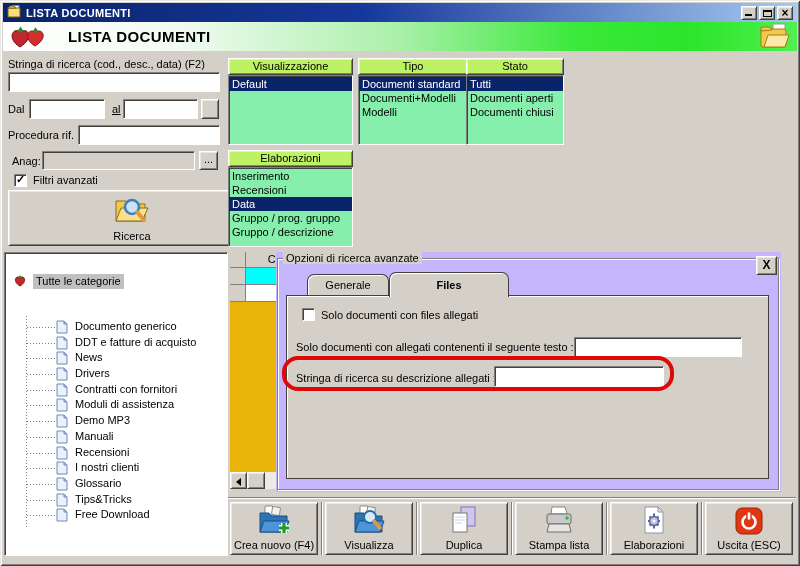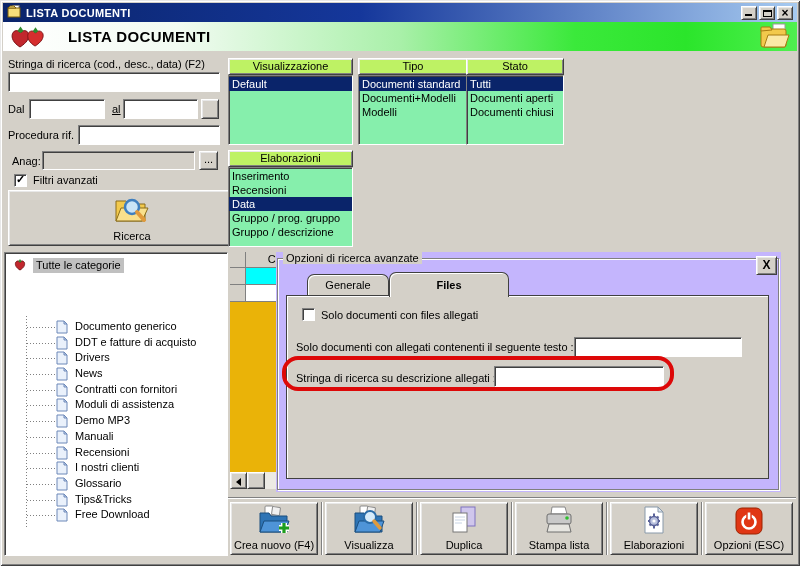--- a/index.html
+++ b/index.html
@@ -51,21 +51,21 @@
   .li.selected { background:#0A246A; color:#fff; }
 
   
   .ricerca-btn { position:absolute; display:flex; flex-direction:column; align-items:center; justify-content:flex-end;
     padding-bottom:3px; cursor:default; }
   .ricerca-btn svg { margin-bottom:2px; }
 
   
   .tree-panel { position:absolute; left:4px; top:252px; width:224px; height:304px; background:#fff;
     border:1px solid; border-color:#808080 #fff #fff #808080; box-shadow:inset 1px 1px 0 #404040; }
-  .tree-root { position:absolute; left:8px; top:4px; display:flex; align-items:center; }
+  .tree-root { position:absolute; left:8px; top:20px; display:flex; align-items:center; }
   .tree-root-label { background:#C0C0C0; padding:0 3px; margin-left:6px; height:15px; line-height:15px; }
   .tree-items { position:absolute; left:0; top:22px; right:2px;margin-top:44px; }
   .tree-items::before { content:""; position:absolute; left:21px; top:-3px; height:213px; width:1px;
     background-image:repeating-linear-gradient(to bottom,#808080 0 1px,transparent 1px 3px); }
   .tree-item { position:relative; height:15.7px; line-height:15.7px; padding-left:70px; white-space:nowrap; cursor:default; }
   .tree-item::before { content:""; position:absolute; left:22px; top:8px; width:28px; height:1px;
     background-image:repeating-linear-gradient(90deg,#808080 0 1px,transparent 1px 3px); }
   .tree-item .tree-page-icon { position:absolute; left:51px; top:1px; }
 
   
@@ -255,30 +255,30 @@
           </span>
           <span>DDT e fatture di acquisto</span>
         </div>
         <div class="tree-item">
           <span class="tree-page-icon">
             <svg width="12" height="14" viewBox="0 0 12 14">
               <path d="M1 1h7l3 3v9H1z" fill="#EAF1FB" stroke="#6C88B8"></path>
               <path d="M8 1l3 3H8z" fill="#C9D8F0" stroke="#6C88B8"></path>
             </svg>
           </span>
+          <span>News</span>
+        </div>
+        <div class="tree-item">
+          <span class="tree-page-icon">
+            <svg width="12" height="14" viewBox="0 0 12 14">
+              <path d="M1 1h7l3 3v9H1z" fill="#EAF1FB" stroke="#6C88B8"></path>
+              <path d="M8 1l3 3H8z" fill="#C9D8F0" stroke="#6C88B8"></path>
+            </svg>
+          </span>
           <span>Drivers</span>
-        </div>
-        <div class="tree-item">
-          <span class="tree-page-icon">
-            <svg width="12" height="14" viewBox="0 0 12 14">
-              <path d="M1 1h7l3 3v9H1z" fill="#EAF1FB" stroke="#6C88B8"></path>
-              <path d="M8 1l3 3H8z" fill="#C9D8F0" stroke="#6C88B8"></path>
-            </svg>
-          </span>
-          <span>News</span>
         </div>
         <div class="tree-item">
           <span class="tree-page-icon">
             <svg width="12" height="14" viewBox="0 0 12 14">
               <path d="M1 1h7l3 3v9H1z" fill="#EAF1FB" stroke="#6C88B8"></path>
               <path d="M8 1l3 3H8z" fill="#C9D8F0" stroke="#6C88B8"></path>
             </svg>
           </span>
           <span>Contratti con fornitori</span>
         </div>
@@ -475,17 +475,17 @@
 
     <div class="tool-btn raised">
       <span>
         <svg width="28" height="28" viewBox="0 0 28 28">
           <rect x="1" y="1" width="26" height="26" rx="6" fill="#E03614" stroke="#9C2200"></rect>
           <circle cx="14" cy="15" r="6.5" fill="none" stroke="#fff" stroke-width="2.6"></circle>
           <path d="M14 5.5v7" stroke="#E03614" stroke-width="5.5"></path>
           <path d="M14 5.5v7" stroke="#fff" stroke-width="2.6"></path>
         </svg>
       </span>
-      <span>Opzioni (ESC)</span>
+      <span>Uscita (ESC)</span>
     </div>
   </div>
 
 </div>
 
 </body></html>

